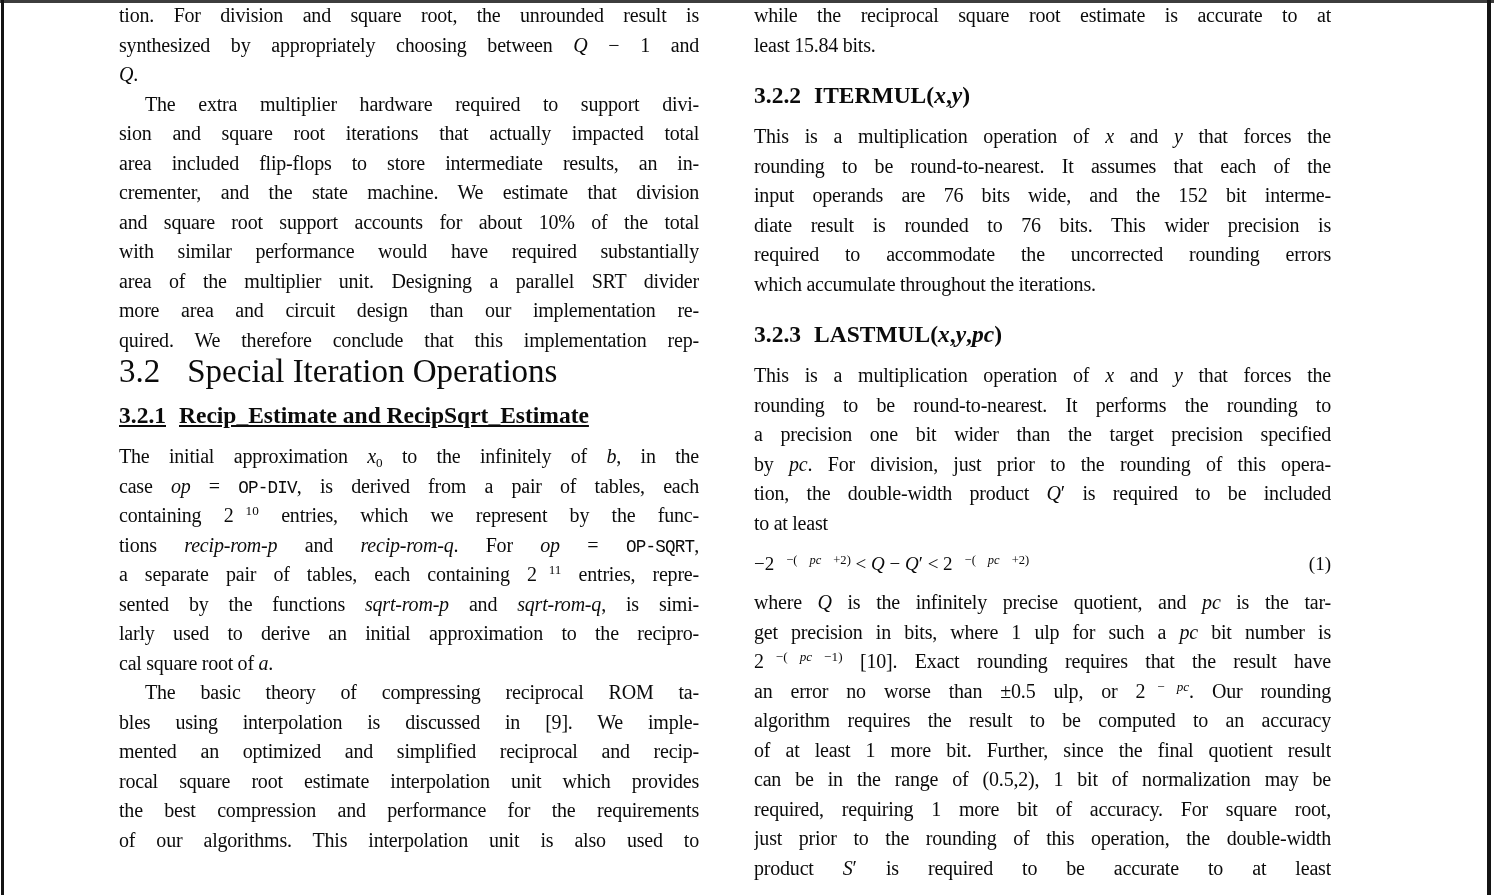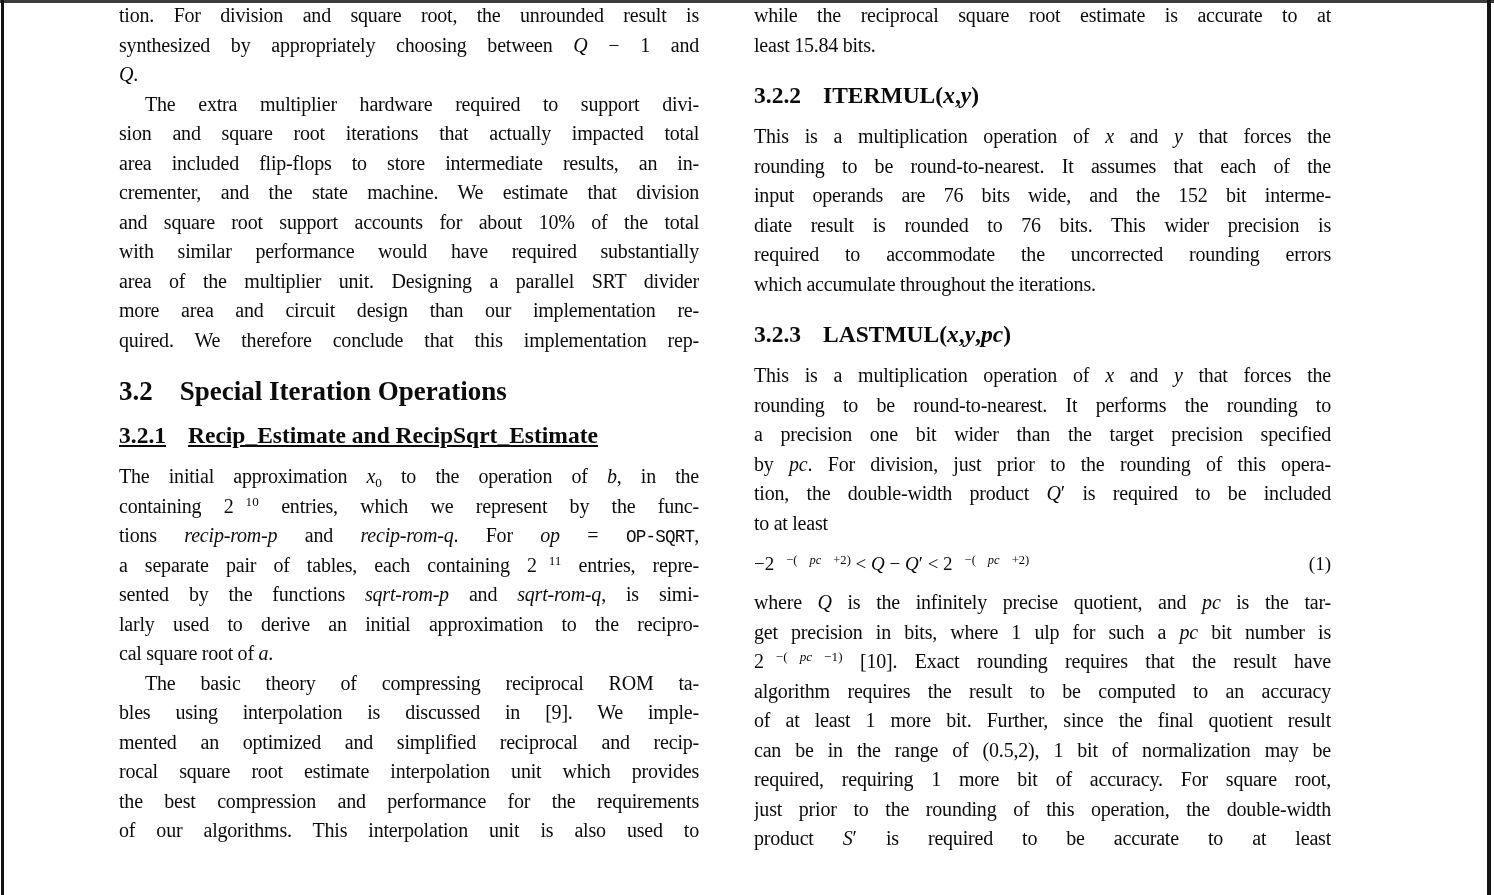--- a/index.html
+++ b/index.html
@@ -20,24 +20,24 @@
     text-align:justify;text-align-last:justify;
     letter-spacing:-0.2px;word-spacing:-0.3px;
   }
   .line.last{text-align:left;text-align-last:left;}
   .line.ind{text-indent:26px;}
   .i{font-style:italic;}
   .tt{font-family:"Liberation Mono","DejaVu Sans Mono",monospace;font-size:0.88em;letter-spacing:-0.8px;}
   .sup{font-size:0.66em;position:relative;top:-0.5em;letter-spacing:0;margin-left:12px;}
   .sub{font-size:0.66em;position:relative;top:0.28em;letter-spacing:0;}
   .sup.i,.sub.i{font-style:italic;}
-  .h2{font-weight:bold;font-size:27px;line-height:32px;margin-top:20px;}
+  .h2{font-weight:normal;font-size:33px;line-height:32px;}
   .h2 .num{margin-right:27px;}
   .h3{font-weight:bold;font-size:23.5px;line-height:30px;margin-top:20px;}
-  .h3 .num{margin-right:22px;}
+  .h3 .num{margin-right:13px;}
   .h2 + .h3{margin-top:13px;text-decoration:underline;}
   .h2 + .p,.h3 + .p{margin-top:12px;}
   .eq{position:relative;margin-top:9px;height:34px;line-height:34px;font-size:19px;text-align:left;}
   .eq + .p{margin-top:7px;}
   .eqnum{position:absolute;right:0;top:0;}
 </style>
 </head>
 <body style="color: rgb(11, 11, 11); background: rgb(255, 255, 255);">
 
 <div class="border-top"></div>
@@ -57,21 +57,22 @@
       <div class="line"><span>crementer, and the state machine. We estimate that division</span></div>
       <div class="line"><span>and square root support accounts for about 10% of the total</span></div>
       <div class="line"><span>with similar performance would have required substantially</span></div>
       <div class="line"><span>area of the multiplier unit. Designing a parallel SRT divider</span></div>
       <div class="line"><span>more area and circuit design than our implementation re-</span></div>
       <div class="line"><span>quired. We therefore conclude that this implementation rep-</span></div>
     </div>
     <div class="h2"><span class="num">3.2</span><span class="ttl"><span>Special Iteration Operations</span></span></div>
     <div class="h3"><span class="num">3.2.1</span><span class="ttl"><span>Recip_Estimate and RecipSqrt_Estimate</span></span></div>
     <div class="p">
-      <div class="line"><span>The initial approximation </span><span class="i">x</span><span class="sub">0</span><span> to the operation of </span><span class="i">b</span><span>, in the</span></div>
+      <div class="line"><span>The initial approximation </span><span class="i">x</span><span class="sub">0</span><span> to the infinitely of </span><span class="i">b</span><span>, in the</span></div>
+      <div class="line"><span>case </span><span class="i">op</span><span> = </span><span class="tt">OP-DIV</span><span>, is derived from a pair of tables, each</span></div>
       <div class="line"><span>containing 2</span><span class="sup">10</span><span> entries, which we represent by the func-</span></div>
       <div class="line"><span>tions </span><span class="i">recip-rom-p</span><span> and </span><span class="i">recip-rom-q</span><span>.  For </span><span class="i">op</span><span> = </span><span class="tt">OP-SQRT</span><span>,</span></div>
       <div class="line"><span>a separate pair of tables, each containing 2</span><span class="sup">11</span><span> entries, repre-</span></div>
       <div class="line"><span>sented by the functions </span><span class="i">sqrt-rom-p</span><span> and </span><span class="i">sqrt-rom-q</span><span>, is simi-</span></div>
       <div class="line"><span>larly used to derive an initial approximation to the recipro-</span></div>
       <div class="line last"><span>cal square root of </span><span class="i">a</span><span>.</span></div>
     </div>
     <div class="p">
       <div class="line ind"><span>The basic theory of compressing reciprocal ROM ta-</span></div>
       <div class="line"><span>bles using interpolation is discussed in [9].  We imple-</span></div>
@@ -102,20 +103,21 @@
       <div class="line"><span>a precision one bit wider than the target precision specified</span></div>
       <div class="line"><span>by </span><span class="i">pc</span><span>. For division, just prior to the rounding of this opera-</span></div>
       <div class="line"><span>tion, the double-width product </span><span class="i">Q</span><span>′ is required to be included</span></div>
       <div class="line last"><span>to at least</span></div>
     </div>
     <div class="eq"><span class="eqbody"><span>−2</span><span class="sup">−(</span><span class="sup i">pc</span><span class="sup">+2)</span><span> &lt; </span><span class="i">Q</span><span> − </span><span class="i">Q</span><span>′ &lt; 2</span><span class="sup">−(</span><span class="sup i">pc</span><span class="sup">+2)</span></span><span class="eqnum">(1)</span></div>
     <div class="p">
       <div class="line"><span>where </span><span class="i">Q</span><span> is the infinitely precise quotient, and </span><span class="i">pc</span><span> is the tar-</span></div>
       <div class="line"><span>get precision in bits, where 1 ulp for such a </span><span class="i">pc</span><span> bit number is</span></div>
       <div class="line"><span>2</span><span class="sup">−(</span><span class="sup i">pc</span><span class="sup">−1)</span><span> [10]. Exact rounding requires that the result have</span></div>
+      <div class="line"><span>an error no worse than ±0.5 ulp, or 2</span><span class="sup">−</span><span class="sup i">pc</span><span>.  Our rounding</span></div>
       <div class="line"><span>algorithm requires the result to be computed to an accuracy</span></div>
       <div class="line"><span>of at least 1 more bit. Further, since the final quotient result</span></div>
       <div class="line"><span>can be in the range of (0.5,2), 1 bit of normalization may be</span></div>
       <div class="line"><span>required, requiring 1 more bit of accuracy. For square root,</span></div>
       <div class="line"><span>just prior to the rounding of this operation, the double-width</span></div>
       <div class="line"><span>product </span><span class="i">S</span><span>′ is required to be accurate to at least</span></div>
     </div>
   </div>
 
 </body></html>

